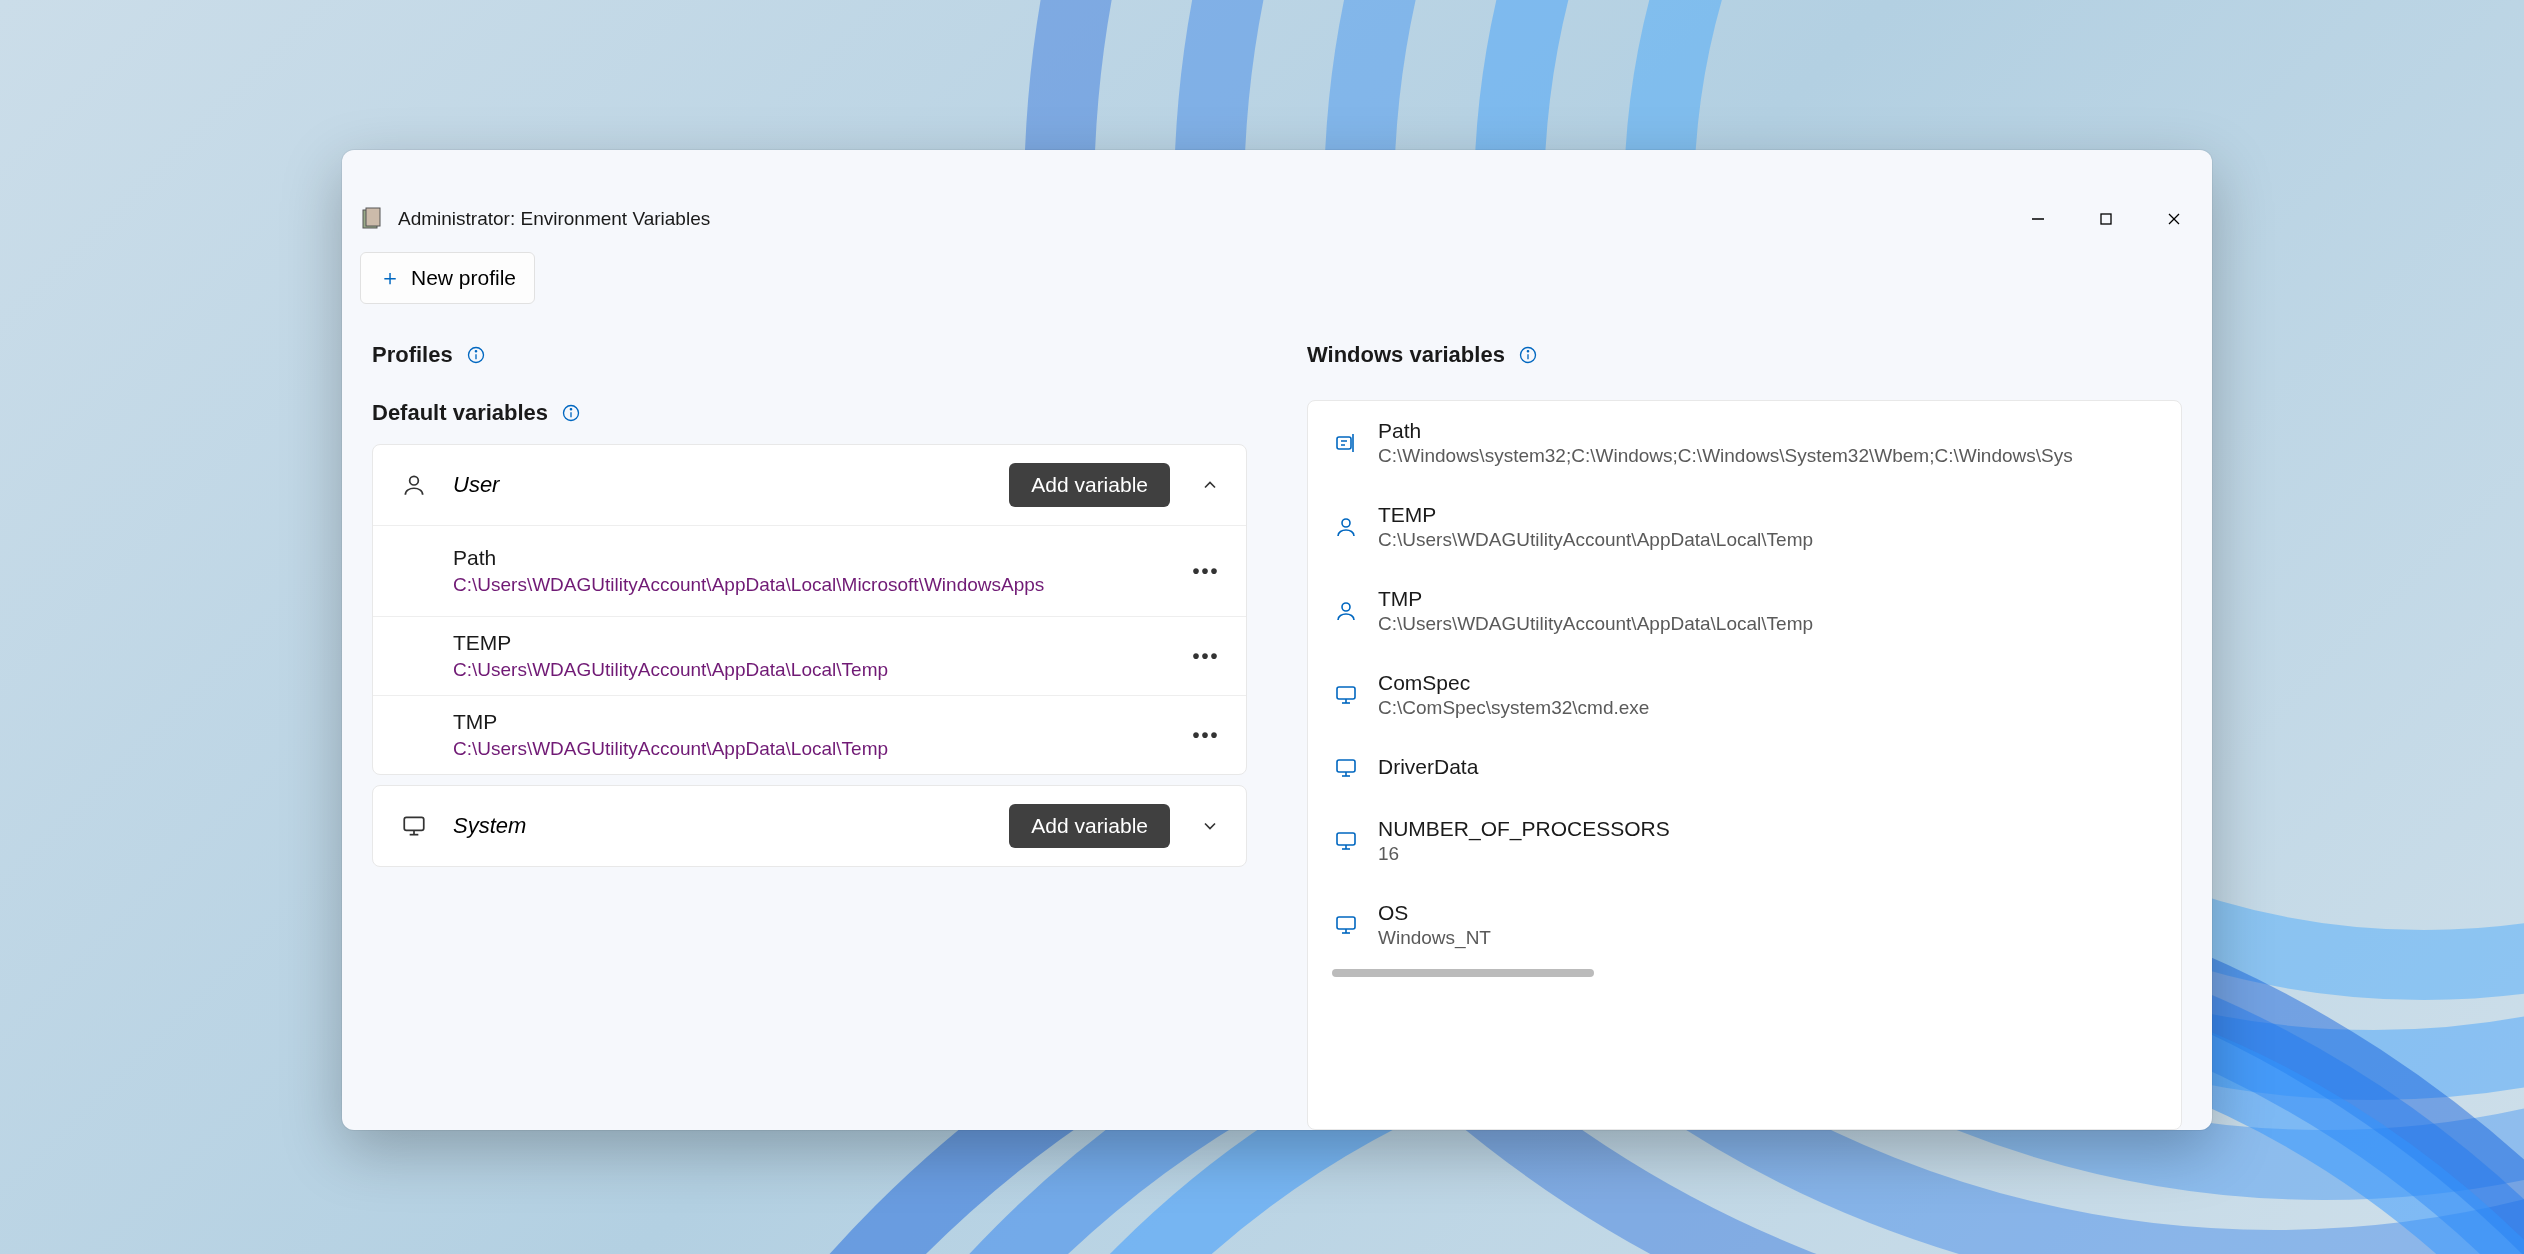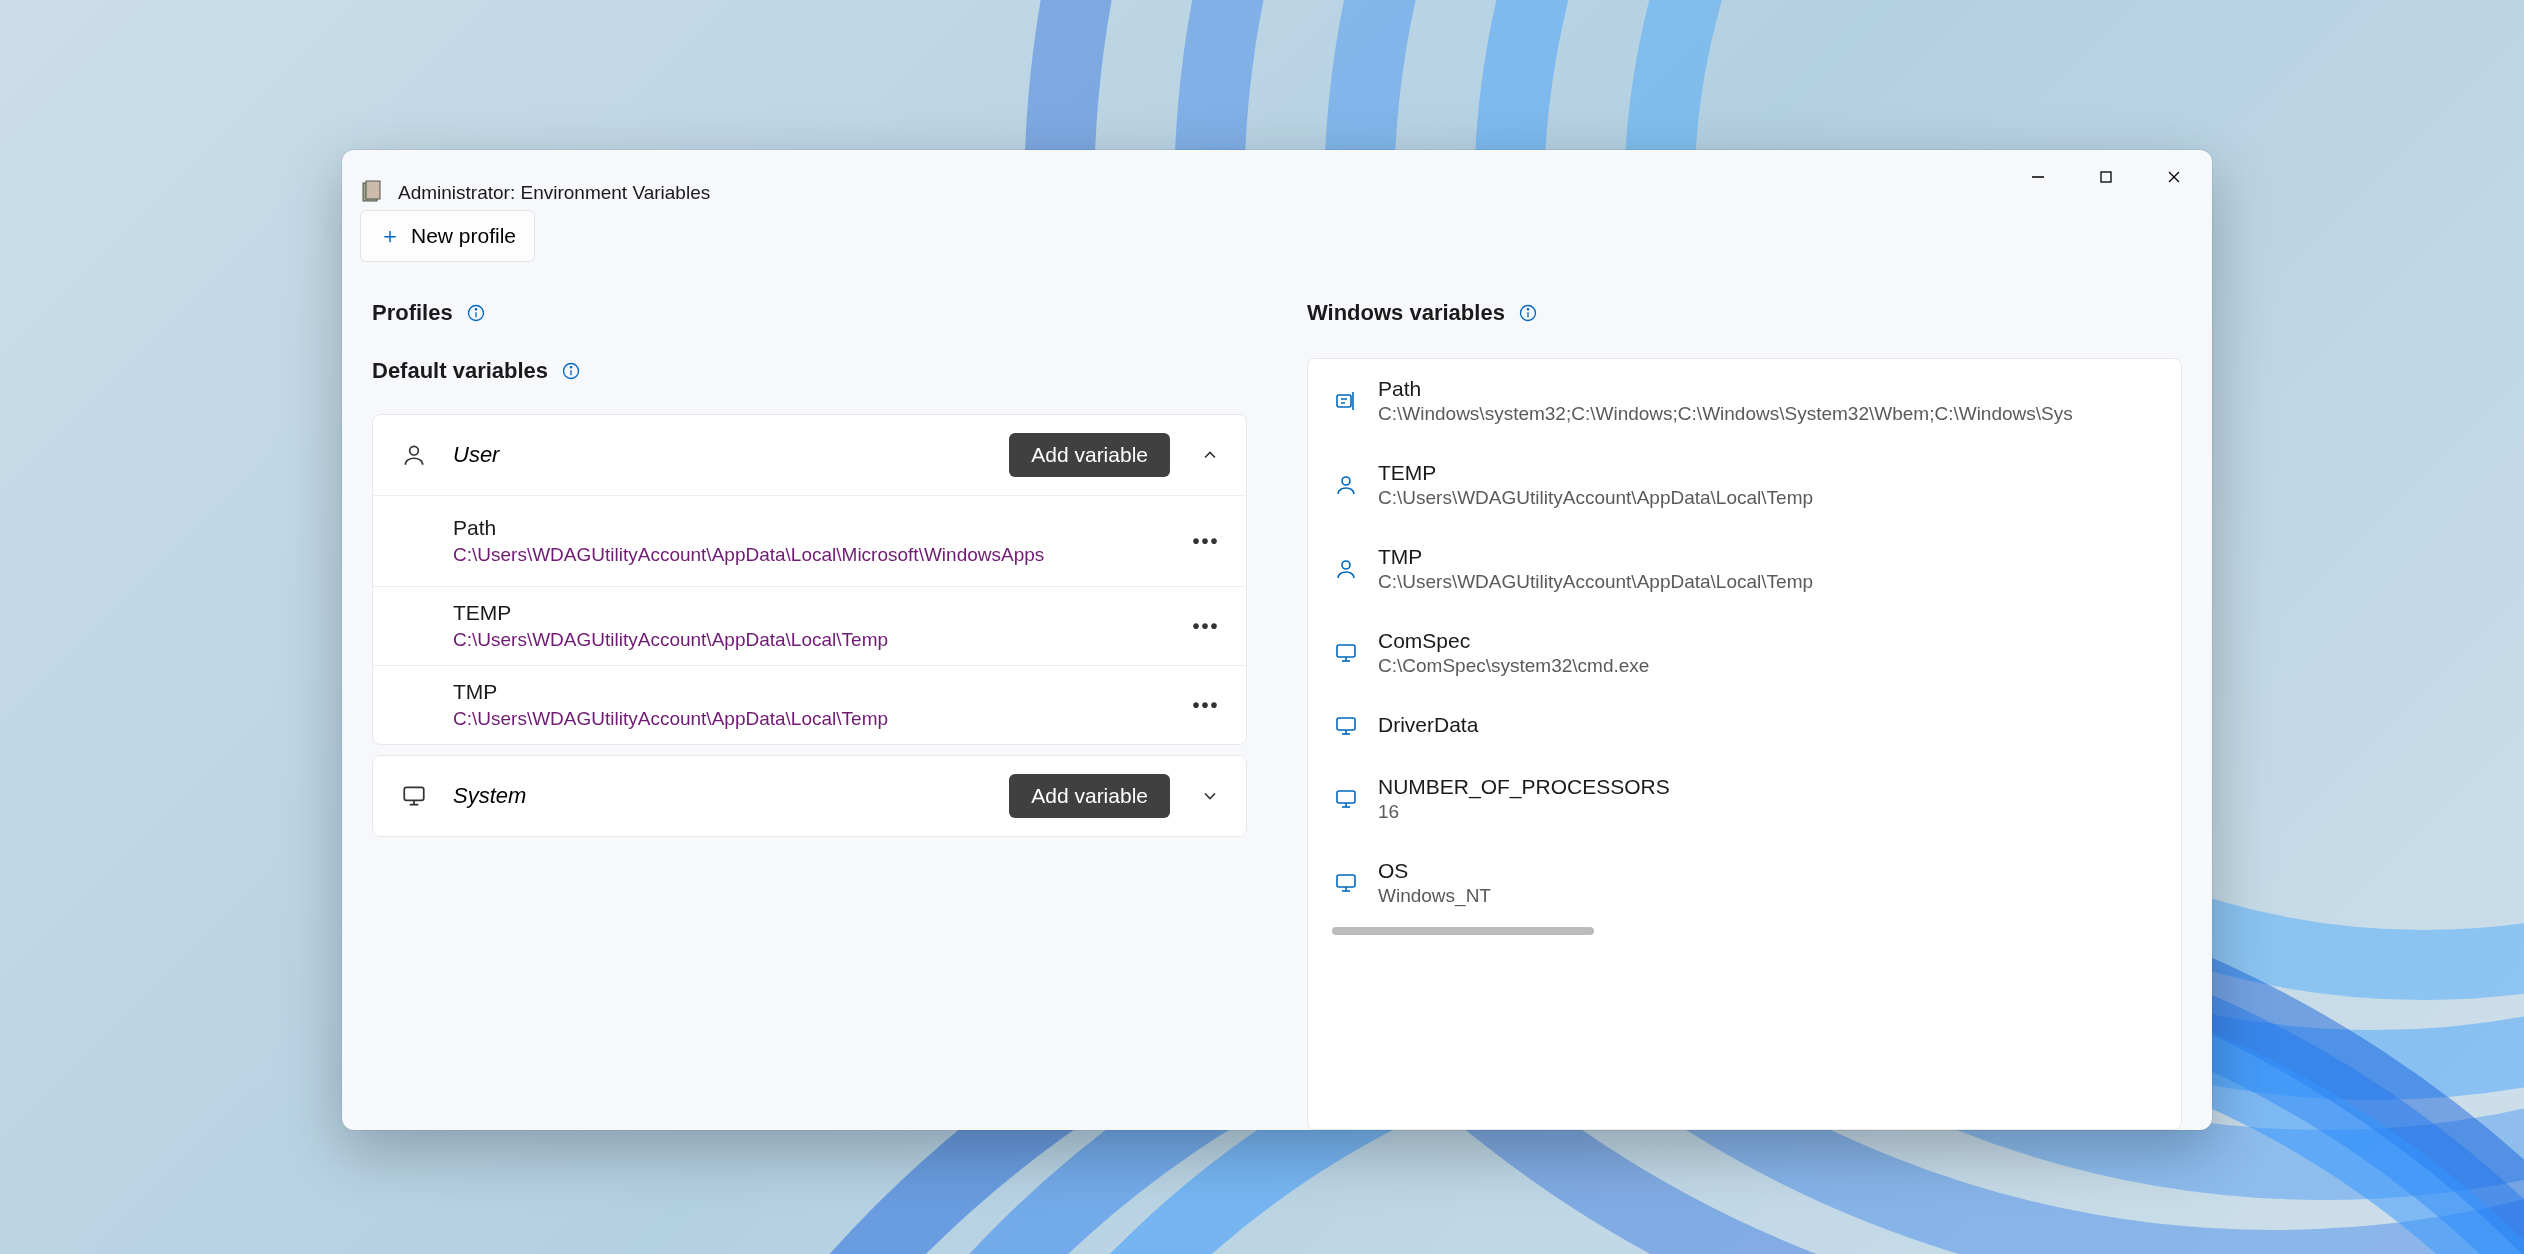--- a/index.html
+++ b/index.html
@@ -34,22 +34,23 @@
   width: 1870px; height: 980px;
   background: #f6f8fc;
   border-radius: 12px;
   box-shadow: 0 20px 60px rgba(0,0,0,0.25), 0 0 0 1px rgba(0,0,0,0.05);
   display: flex; flex-direction: column;
   overflow: hidden;
 }
 
 .titlebar {
   height: 54px;
-  display: flex; align-items: flex-end;
+  display: flex; align-items: center;
   padding: 0 4px 0 18px;
+  margin-top: 42px;
 }
 .titlebar .app-icon {
   width: 24px; height: 24px; margin-right: 14px;
   display: inline-block;
 }
 .titlebar .title { font-size: 19px; color: #1a1a1a; flex:1; }
 .winbtns { display: flex; height:100%; }
 .winbtn { width: 68px; height:100%; display:flex; align-items:center; justify-content:center; cursor:pointer; }
 .winbtn svg { width:16px; height:16px; }
 
@@ -79,21 +80,21 @@
 }
 .info-icon {
   width:22px; height:22px; display:inline-flex; align-items:center; justify-content:center;
   color:#0067c0;
 }
 .info-icon svg { width:20px; height:20px; }
 
 .sub-heading {
   display:flex; align-items:center; gap:12px;
   font-size: 22px; font-weight:600; color:#1a1a1a;
-  margin-bottom: 30px;
+  margin-bottom: 18px;
 }
 
 .card {
   background:#ffffff;
   border:1px solid #e8e8e8;
   border-radius: 8px;
   margin-bottom: 10px;
 }
 .card-head {
   display:flex; align-items:center; gap:24px;

